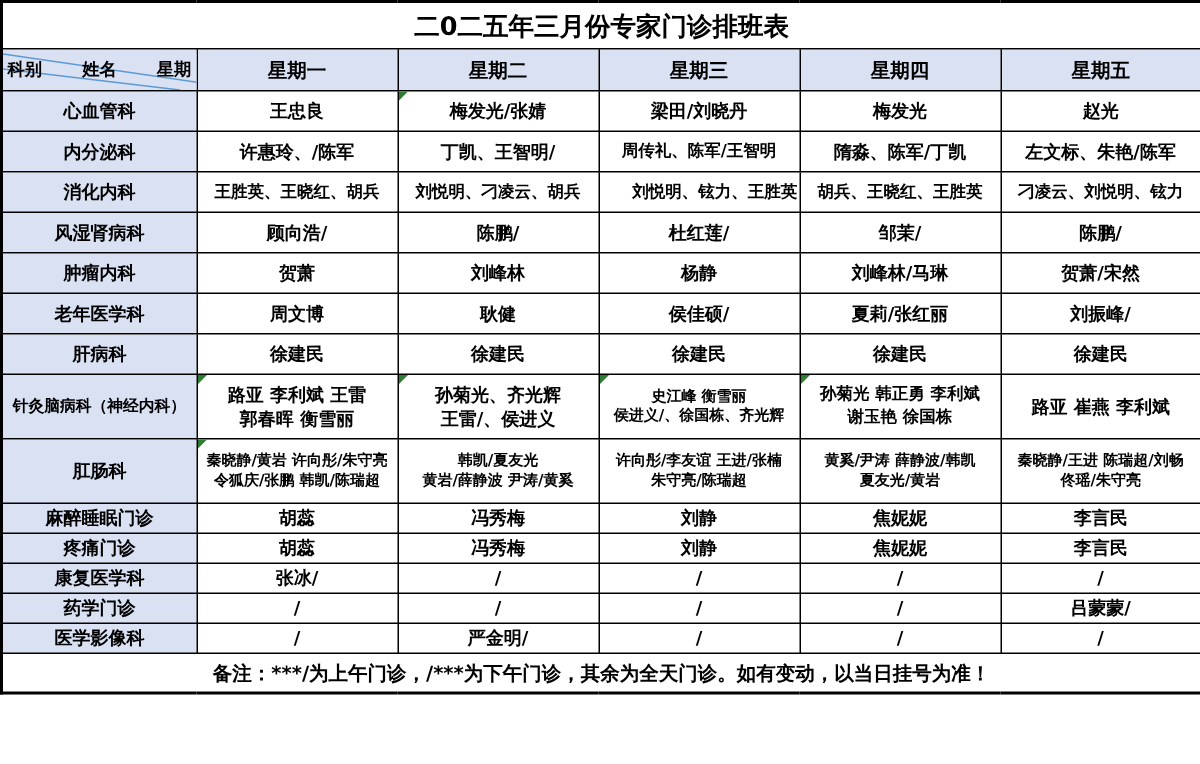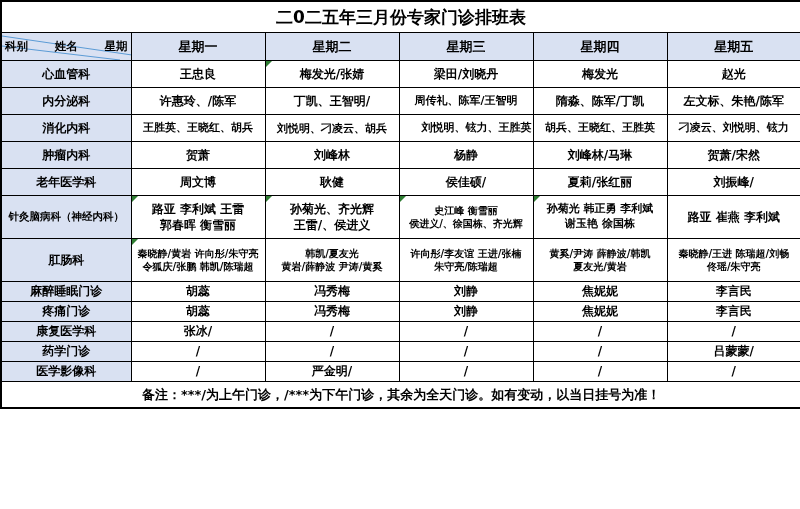--- a/index.html
+++ b/index.html
@@ -115,34 +115,52 @@
           </td>
           <td class="cell">
             <div>左文标、朱艳/陈军</div>
           </td>
         </tr>
         <tr>
           <td class="dept">消化内科</td>
           <td class="cell" style="font-size: 11px;">
             <div>王胜英、王晓红、胡兵</div>
           </td>
-          <td class="cell" style="font-size: 11px; font-family: Liberation Serif, serif;">
+          <td class="cell" style="font-size: 11px;">
             <div>刘悦明、刁凌云、胡兵</div>
           </td>
           <td class="cell" style="font-size: 11px; text-align: right;">
             <div>刘悦明、铉力、王胜英</div>
           </td>
           <td class="cell" style="font-size: 11px;">
             <div>胡兵、王晓红、王胜英</div>
           </td>
           <td class="cell" style="font-size: 11px;">
             <div>刁凌云、刘悦明、铉力</div>
           </td>
         </tr>
         <tr>
+          <td class="dept">风湿肾病科</td>
+          <td class="cell">
+            <div>顾向浩/</div>
+          </td>
+          <td class="cell">
+            <div>陈鹏/</div>
+          </td>
+          <td class="cell">
+            <div>杜红莲/</div>
+          </td>
+          <td class="cell">
+            <div>邹茉/</div>
+          </td>
+          <td class="cell">
+            <div>陈鹏/</div>
+          </td>
+        </tr>
+        <tr>
           <td class="dept">肿瘤内科</td>
           <td class="cell">
             <div>贺萧</div>
           </td>
           <td class="cell">
             <div>刘峰林</div>
           </td>
           <td class="cell">
             <div>杨静</div>
           </td>
@@ -162,20 +180,38 @@
             <div>耿健</div>
           </td>
           <td class="cell">
             <div>侯佳硕/</div>
           </td>
           <td class="cell">
             <div>夏莉/张红丽</div>
           </td>
           <td class="cell">
             <div>刘振峰/</div>
+          </td>
+        </tr>
+        <tr>
+          <td class="dept">肝病科</td>
+          <td class="cell">
+            <div>徐建民</div>
+          </td>
+          <td class="cell">
+            <div>徐建民</div>
+          </td>
+          <td class="cell">
+            <div>徐建民</div>
+          </td>
+          <td class="cell">
+            <div>徐建民</div>
+          </td>
+          <td class="cell">
+            <div>徐建民</div>
           </td>
         </tr>
         <tr class="tall">
           <td class="dept" style="font-size: 10.5px;">针灸脑病科（神经内科）</td>
           <td class="cell marker">
             <div>路亚 李利斌 王雷</div>
             <div>郭春晖 衡雪丽</div>
           </td>
           <td class="cell marker">
             <div>孙菊光、齐光辉</div>

